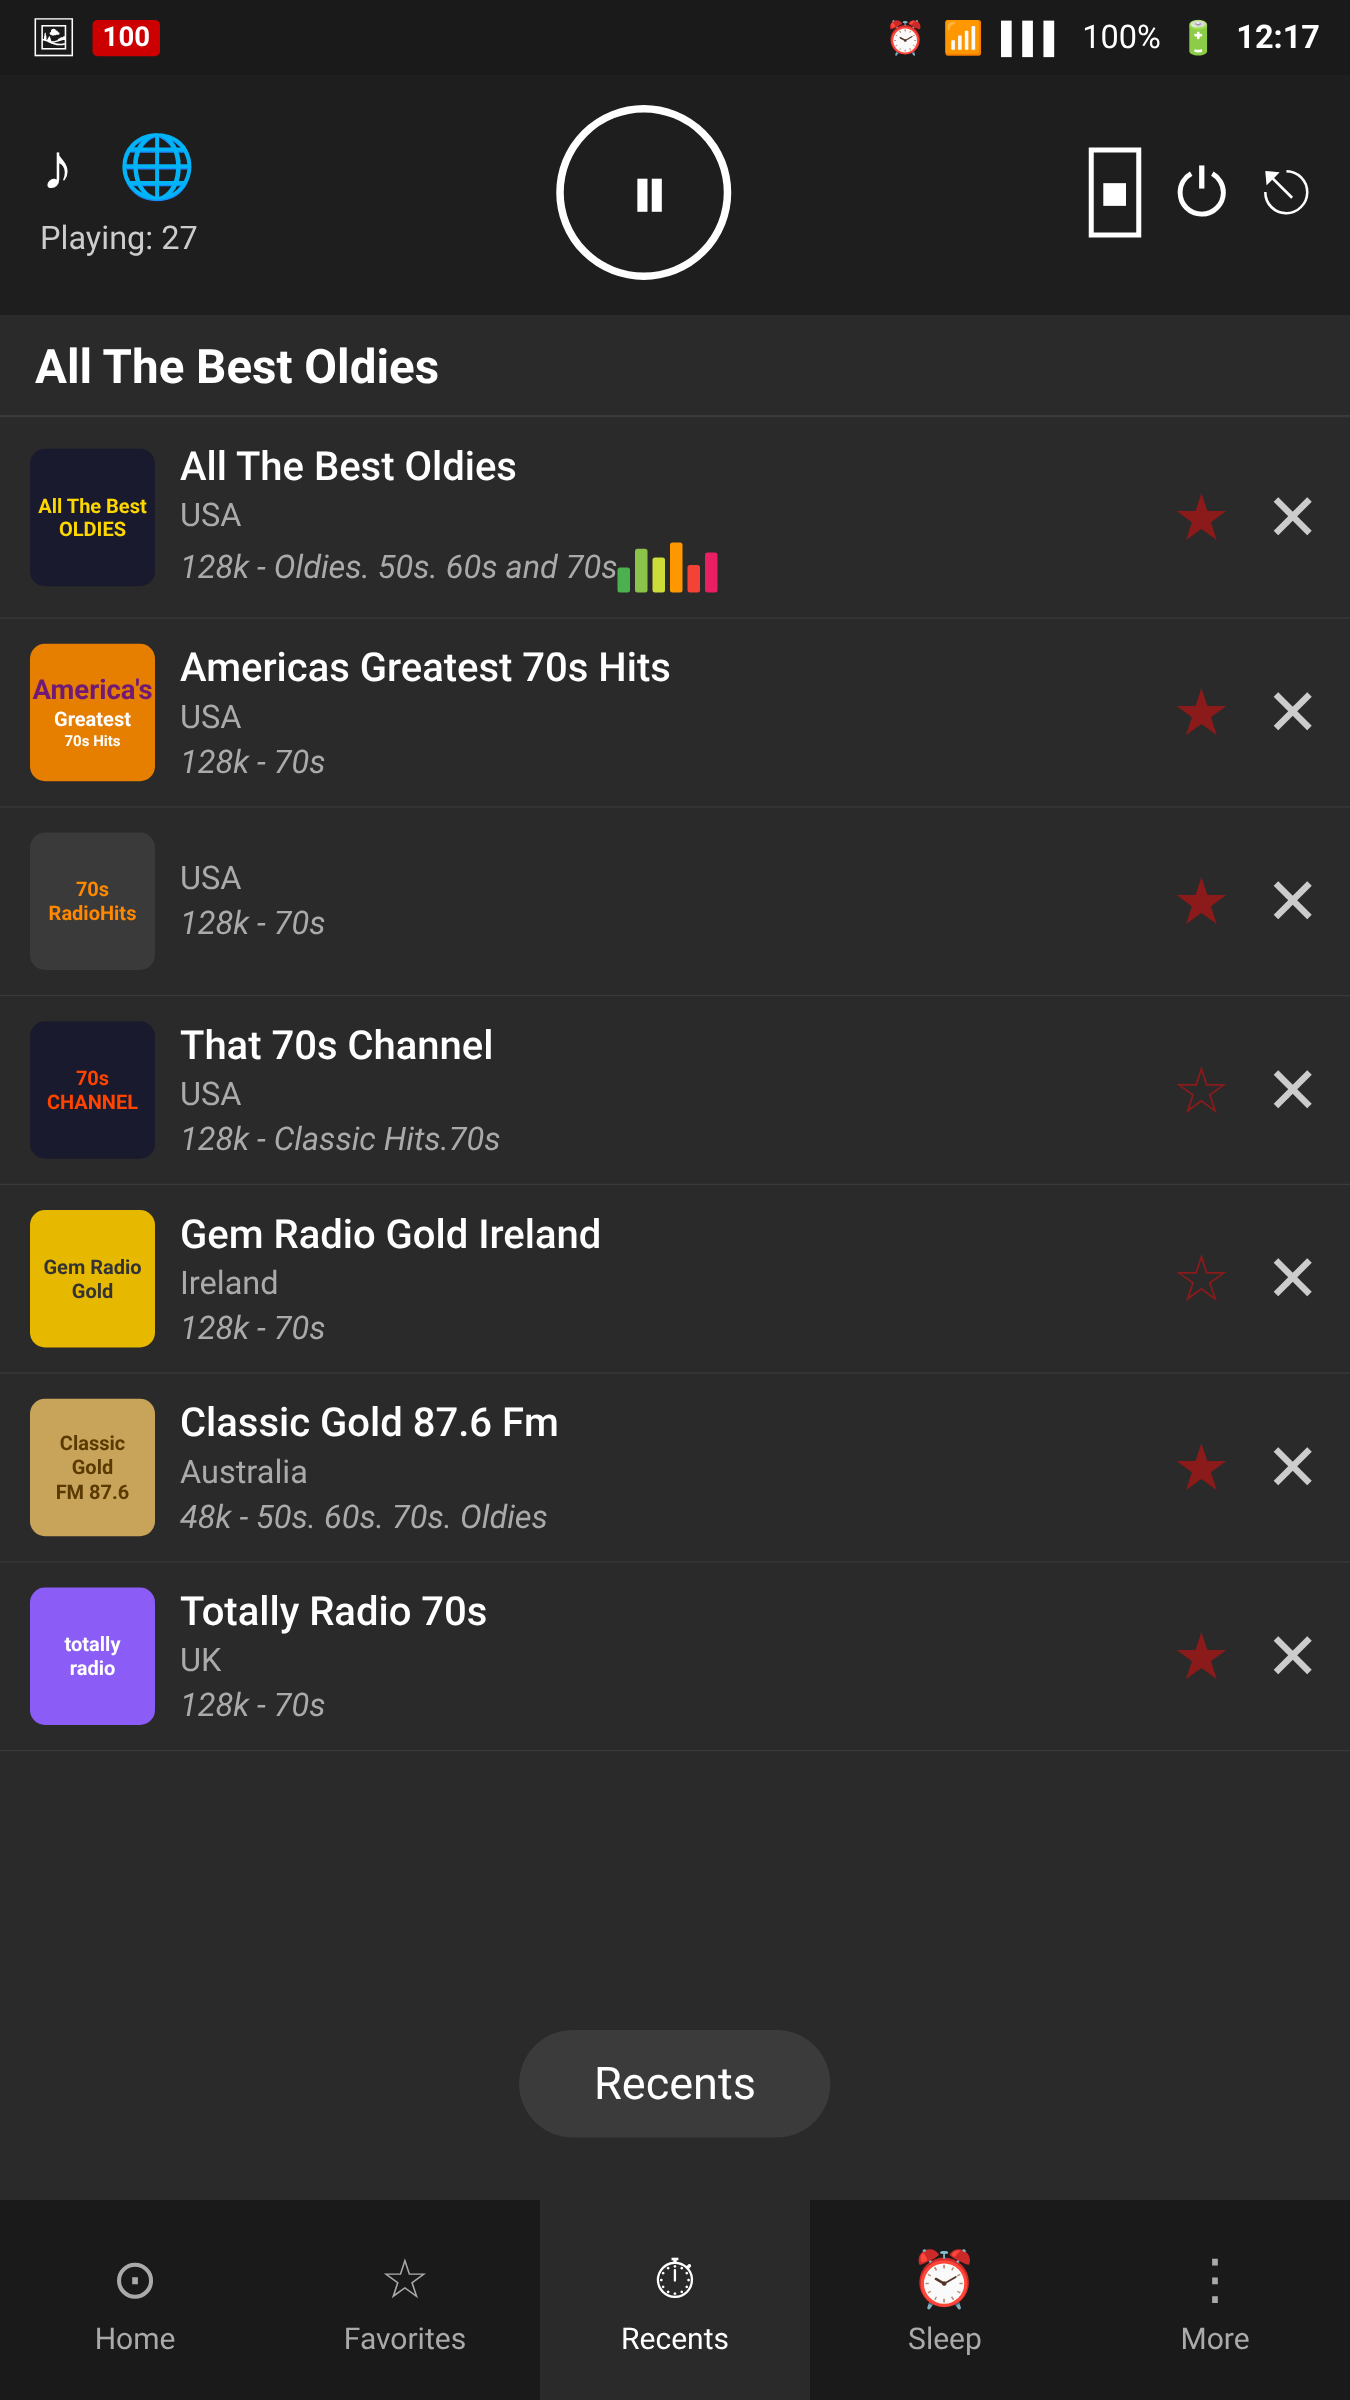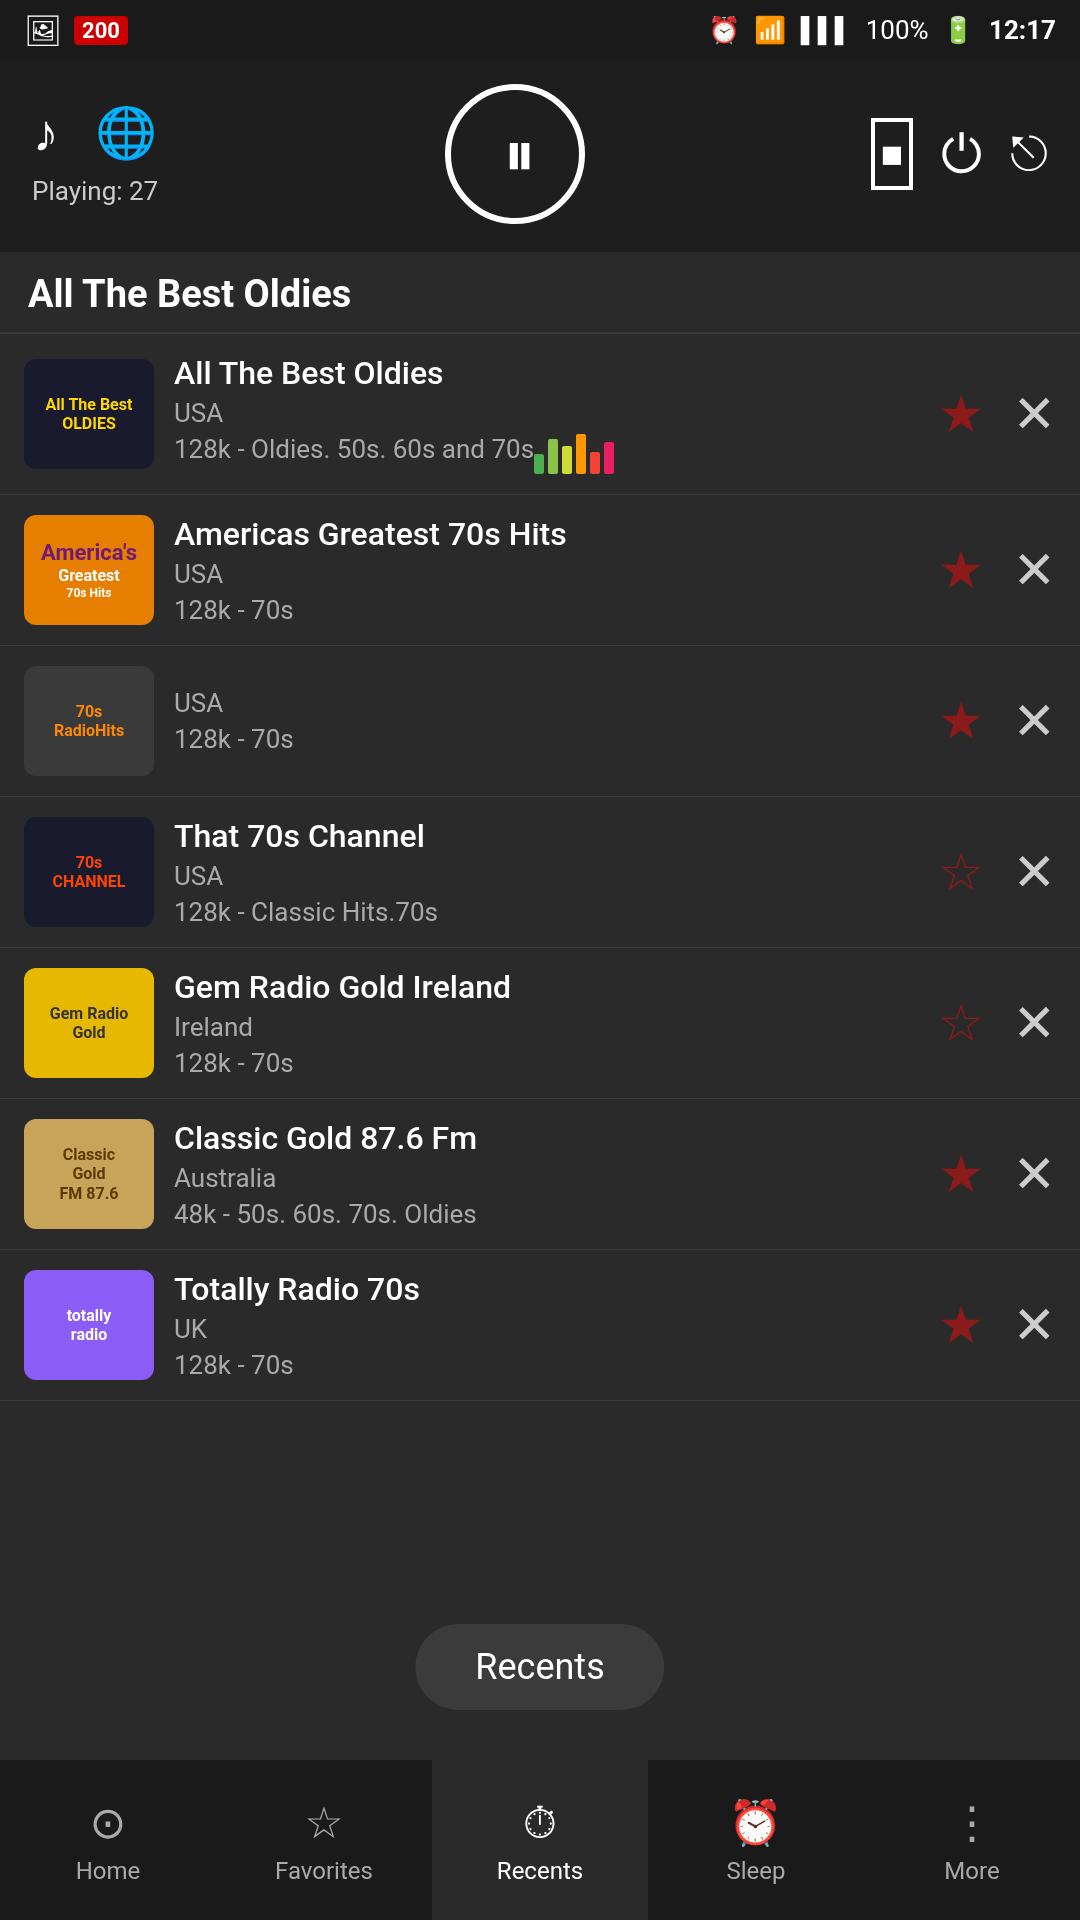--- a/index.html
+++ b/index.html
@@ -104,21 +104,21 @@
     }
     .station-item {
       display: flex;
       align-items: center;
       padding: 20px 24px;
       border-bottom: 1px solid #3a3a3a;
       gap: 20px;
       position: relative;
     }
     .station-logo {
-      width: 130px;
+      width: 100px;
       height: 110px;
       border-radius: 12px;
       flex-shrink: 0;
       display: flex;
       align-items: center;
       justify-content: center;
       overflow: hidden;
     }
     .station-info {
       flex: 1;
@@ -129,20 +129,22 @@
       color: #fff;
       margin-bottom: 6px;
     }
     .station-country {
       font-size: 26px;
       color: #aaa;
       margin-bottom: 6px;
     }
     .station-details-row {
       display: flex;
+      align-items: center;
+      font-style: italic;
     }
     .station-bitrate {
       font-size: 26px;
       color: #aaa;
     }
     .equalizer-bars {
       display: flex;
       align-items: flex-end;
       gap: 4px;
       height: 40px;
@@ -217,21 +219,21 @@
       color: #aaa;
     }
     .nav-item.active .nav-label { color: #fff; }
   </style>
 </head>
 <body>
 
 <div class="status-bar">
   <div class="status-left">
     <span style="font-size:30px;">🖼</span>
-    <span style="font-size:28px; background:#c00; padding:2px 8px; border-radius:4px; font-size:22px; font-weight:bold; color:white;">200</span>
+    <span style="font-size:28px; background:#c00; padding:2px 8px; border-radius:4px; font-size:22px; font-weight:bold; color:white;">100</span>
   </div>
   <div class="status-right">
     <span>⏰</span>
     <span>📶</span>
     <span style="font-size:24px;">▌▌▌</span>
     <span>100%</span>
     <span>🔋</span>
     <span style="font-weight:bold;">12:17</span>
   </div>
 </div>

